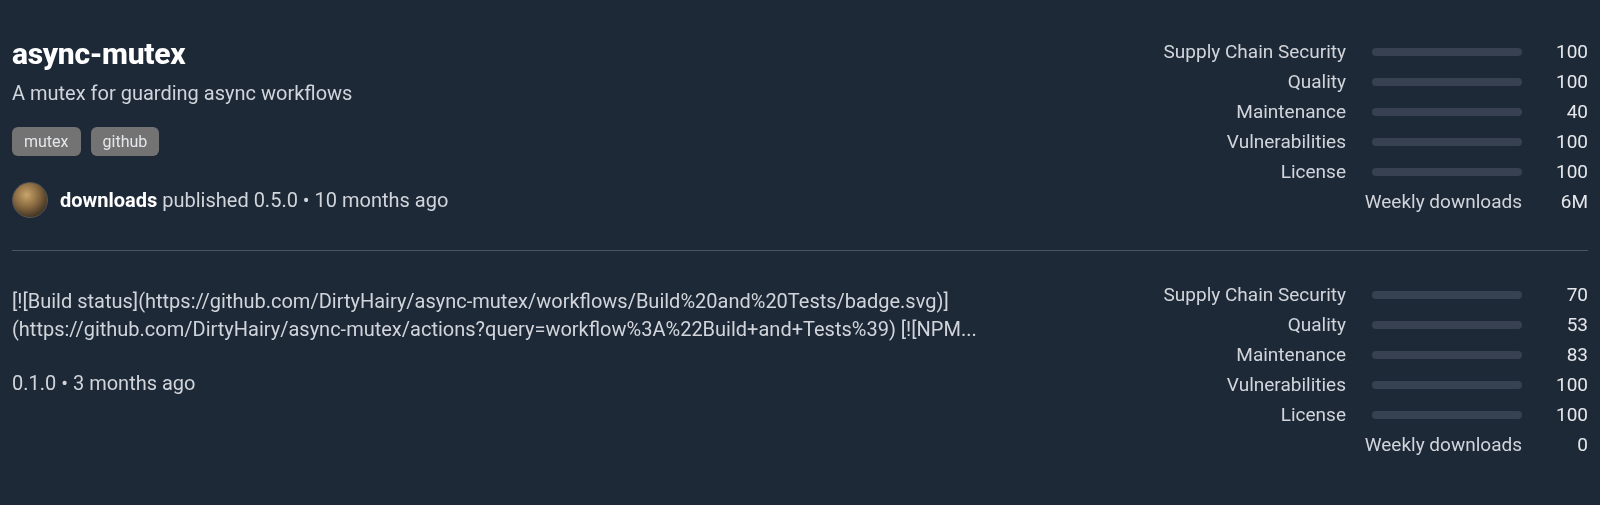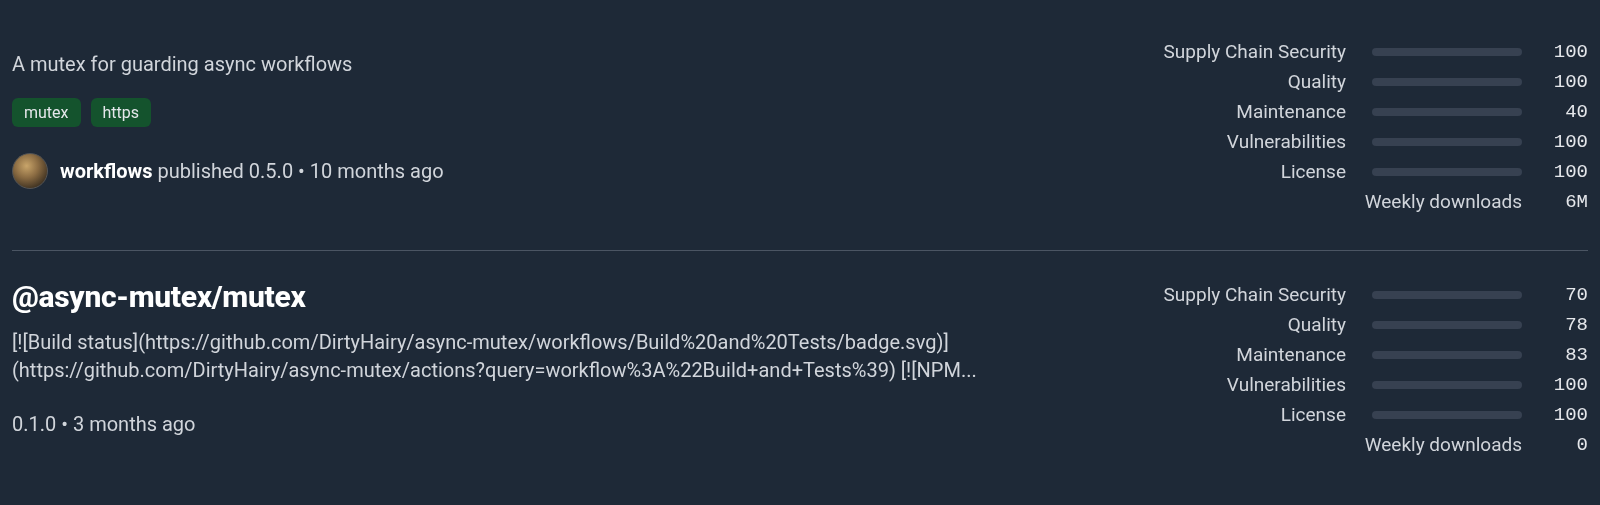--- a/index.html
+++ b/index.html
@@ -30,29 +30,29 @@
   .right { width: 440px; flex-shrink: 0; padding-top: 4px; }
 
   .pkg-title {
     font-size: 30px;
     font-weight: 800;
     color: #ffffff;
     letter-spacing: -0.3px;
     cursor: pointer;
   }
   .pkg-desc {
-    margin-top: 14px;
+    margin-top: 8px;
     font-size: 20px;
     color: #d1d5db;
     line-height: 1.4;
     max-width: 1070px;
   }
   .tags { margin-top: 20px; display: flex; gap: 10px; flex-wrap: wrap; }
   .tag {
-    background: #14532d;
+    background: #737373;
     color: #e5e7eb;
     padding: 5px 12px;
     border-radius: 6px;
     font-size: 16px;
     cursor: pointer;
   }
   .publine {
     margin-top: 26px;
     display: flex;
     align-items: center;
@@ -95,39 +95,39 @@
   }
   .bar-fill {
     height: 100%;
     border-radius: 6px;
   }
   .metric-value {
     width: 40px;
     text-align: right;
     color: #e5e7eb;
     font-variant-numeric: tabular-nums;
-    font-family: Liberation Mono, monospace;
   }
 </style>
 </head>
 <body>
 
 <div class="wrap">
 
   <div class="pkg">
     <div class="left">
+      <h2 class="pkg-title">async-mutex</h2>
       <p class="pkg-desc">A mutex for guarding async workflows</p>
       <div class="tags">
         <span class="tag">mutex</span>
-        <span class="tag">https</span>
+        <span class="tag">github</span>
       </div>
       <div class="publine">
         <span class="avatar"></span>
         <span>
-          <span class="pubname">workflows</span><span> published </span><span>0.5.0</span><span> • </span><span>10 months ago</span>
+          <span class="pubname">downloads</span><span> published </span><span>0.5.0</span><span> • </span><span>10 months ago</span>
         </span>
       </div>
     </div>
     <div class="right">
       <div class="metric-row">
         <span class="metric-label">Supply Chain Security</span>
         <span class="bar-track"><span class="bar-fill" style="width: 100%; background: rgb(106, 194, 138);"></span></span>
         <span class="metric-value">100</span>
       </div>
       <div class="metric-row">
@@ -154,34 +154,33 @@
         <span class="metric-label">Weekly downloads</span>
         <span class="metric-value" style="width:auto;min-width:40px">6M</span>
       </div>
     </div>
   </div>
 
   <hr class="divider">
 
   <div class="pkg">
     <div class="left">
-      <h2 class="pkg-title">@async-mutex/mutex</h2>
       <p class="pkg-desc">[![Build status](https://github.com/DirtyHairy/async-mutex/workflows/Build%20and%20Tests/badge.svg)](https://github.com/DirtyHairy/async-mutex/actions?query=workflow%3A%22Build+and+Tests%39) [![NPM...</p>
       <div class="metaline">0.1.0 • 3 months ago</div>
     </div>
     <div class="right">
       <div class="metric-row">
         <span class="metric-label">Supply Chain Security</span>
         <span class="bar-track"><span class="bar-fill" style="width: 70%; background: rgb(232, 162, 63);"></span></span>
         <span class="metric-value">70</span>
       </div>
       <div class="metric-row">
         <span class="metric-label">Quality</span>
         <span class="bar-track"><span class="bar-fill" style="width: 98%; background: rgb(106, 194, 138);"></span></span>
-        <span class="metric-value">78</span>
+        <span class="metric-value">53</span>
       </div>
       <div class="metric-row">
         <span class="metric-label">Maintenance</span>
         <span class="bar-track"><span class="bar-fill" style="width: 83%; background: rgb(106, 194, 138);"></span></span>
         <span class="metric-value">83</span>
       </div>
       <div class="metric-row">
         <span class="metric-label">Vulnerabilities</span>
         <span class="bar-track"><span class="bar-fill" style="width: 100%; background: rgb(106, 194, 138);"></span></span>
         <span class="metric-value">100</span>

